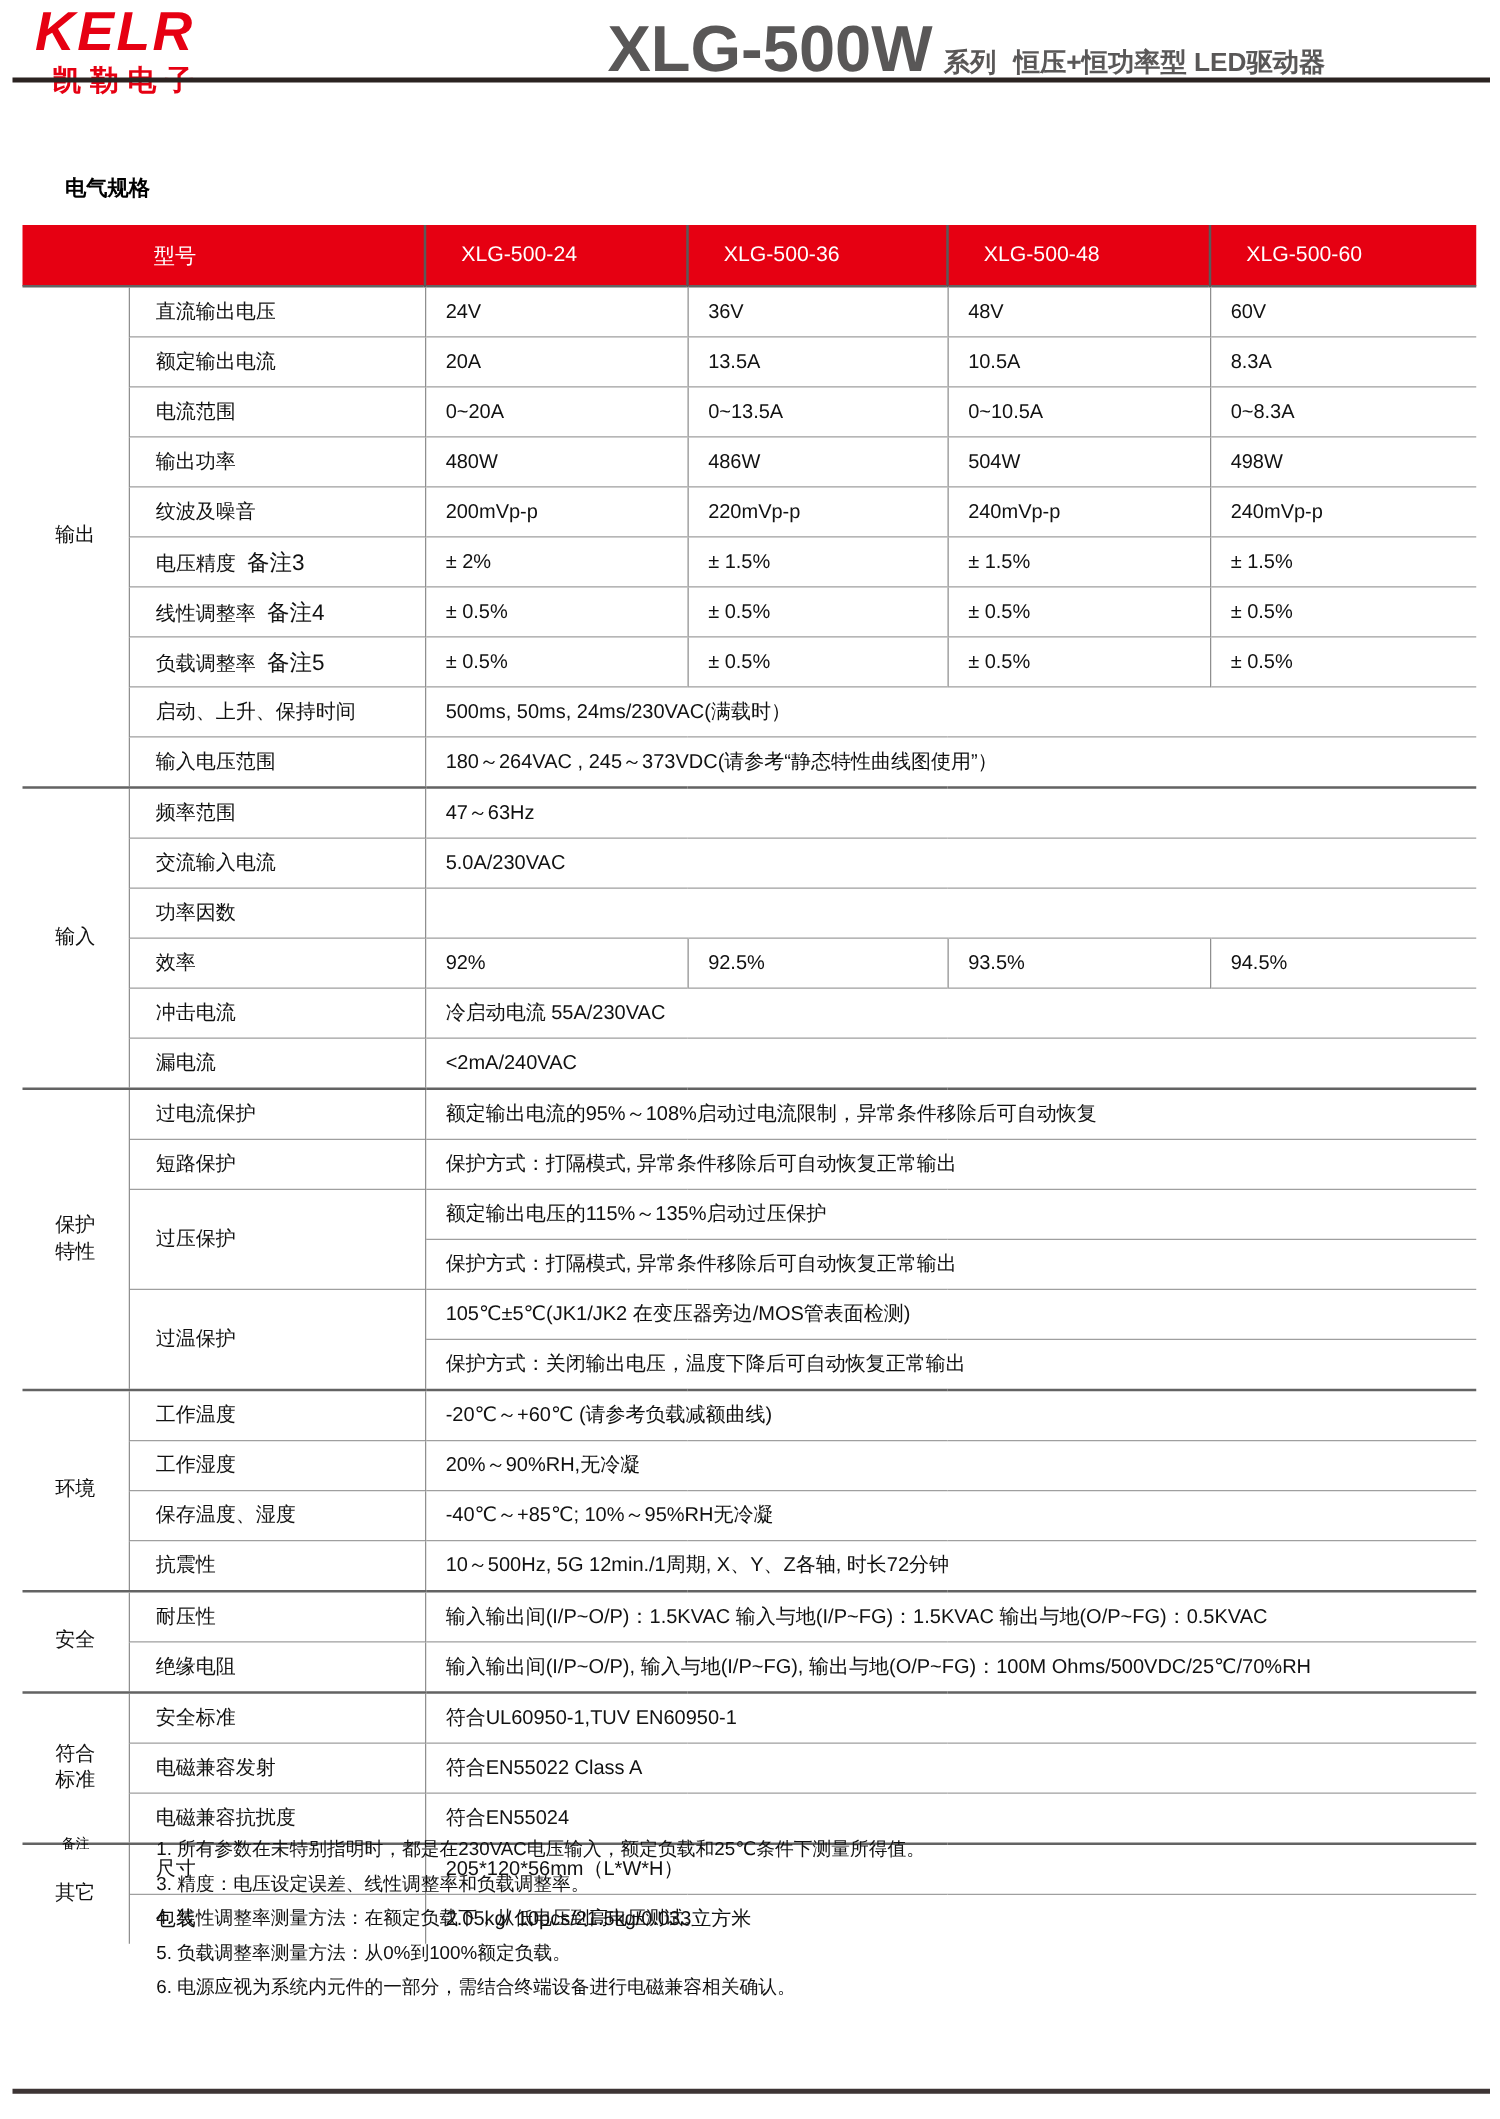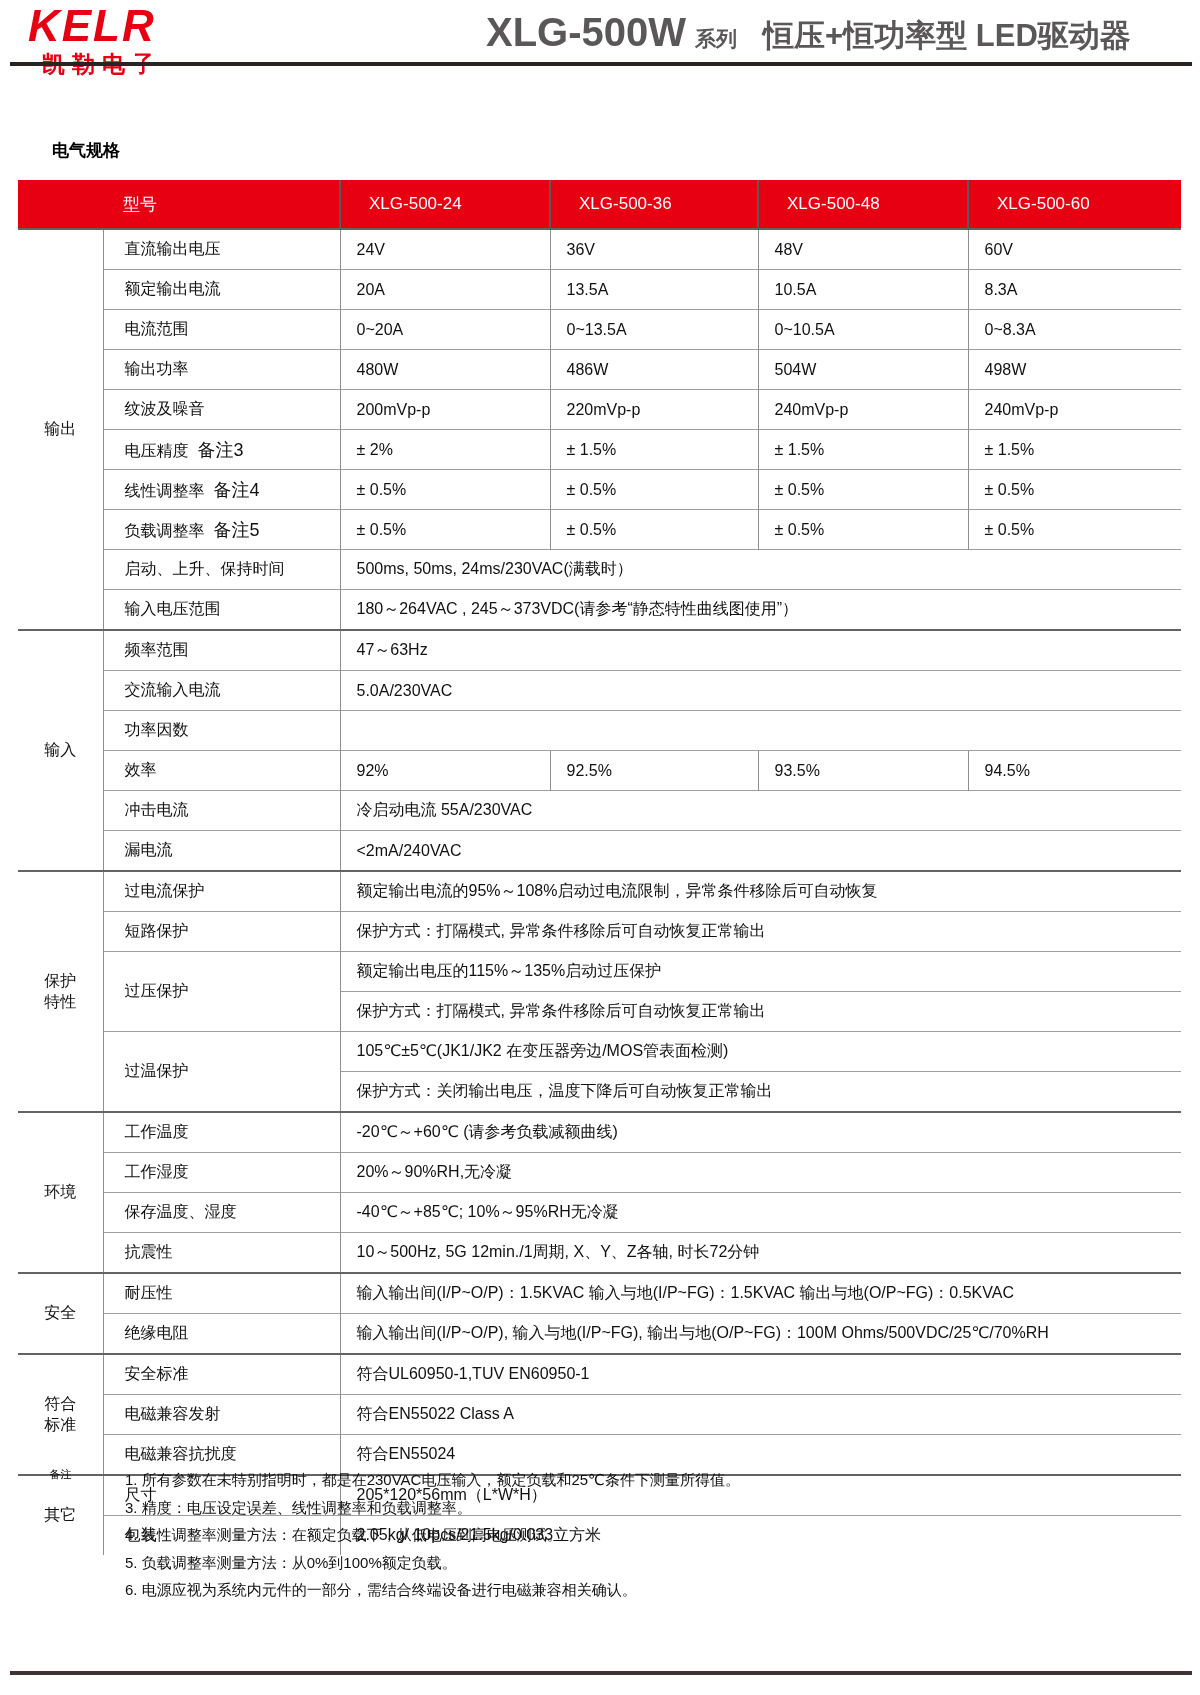--- a/index.html
+++ b/index.html
@@ -8,23 +8,23 @@
     font-family:"Liberation Sans","DejaVu Sans",sans-serif;
     color:#1a1a1a;
   }
   .page { position:absolute; inset:0; }
 
   
   .logo { position:absolute; left:28px; top:4px; color:var(--accent,#e60012); }
   .logo-en { font-size:44px; font-weight:bold; font-style:italic; letter-spacing:2px; line-height:1; }
   .logo-cn { font-size:23px; font-weight:bold; letter-spacing:7px; padding-left:14px; margin-top:1px; }
   .title { position:absolute; left:486px; top:10px; display:flex; align-items:baseline; color:#595757; white-space:nowrap; }
-  .title .model { font-size:40px; font-weight:bold; }
+  .title .model { font-size:52px; font-weight:bold; }
   .title .series { font-size:21px; font-weight:bold; margin-left:9px; }
-  .title .subtitle { font-size:31px; font-weight:bold; margin-left:26px; }
+  .title .subtitle { font-size:21px; font-weight:bold; margin-left:14px; }
   .rule { position:absolute; left:10px; width:1182px; height:4px; background:#2b2321; }
   .top-rule { top:62px; }
   .bottom-rule { top:1671px; background:#3d3434; }
 
   .sec-heading { position:absolute; left:52px; top:139px; font-size:17px; font-weight:bold; color:#000; }
 
   
   #spec-table { position:absolute; left:18px; top:180px; width:1163px; border-collapse:collapse; table-layout:fixed; }
   #spec-table td { vertical-align:middle; }
   tr.head td { background:var(--accent,#e60012); color:#ffffff; height:46px; font-size:17px; }

